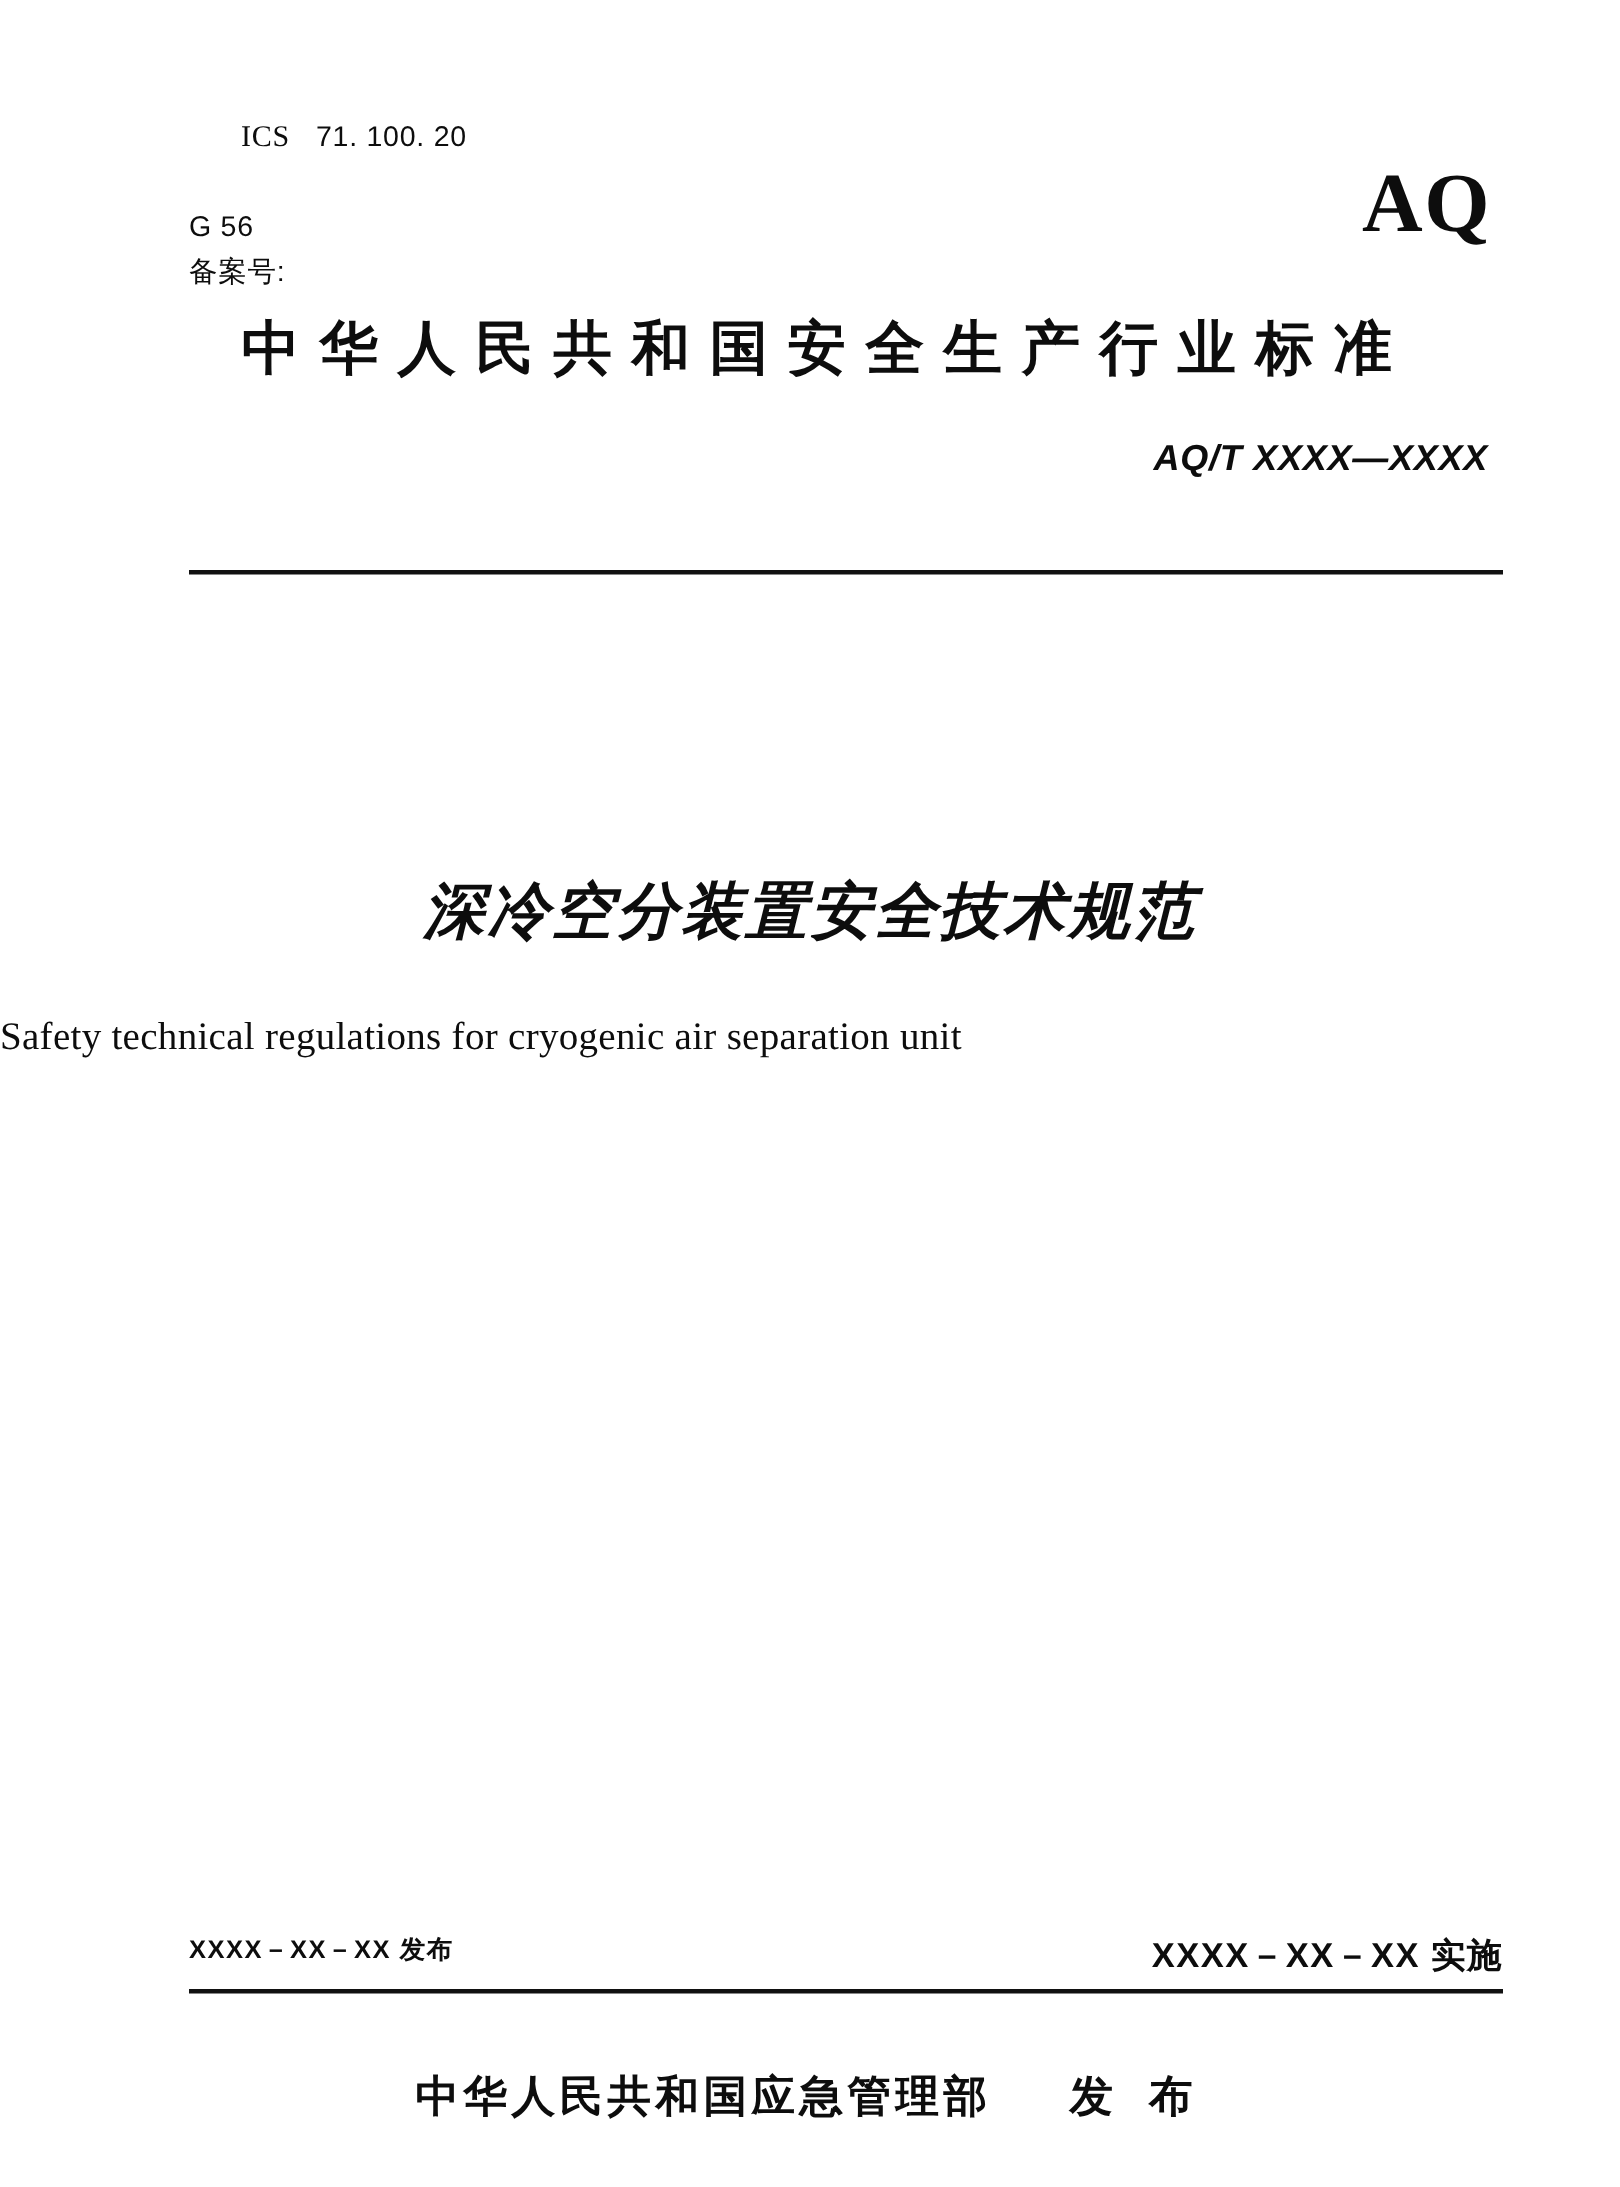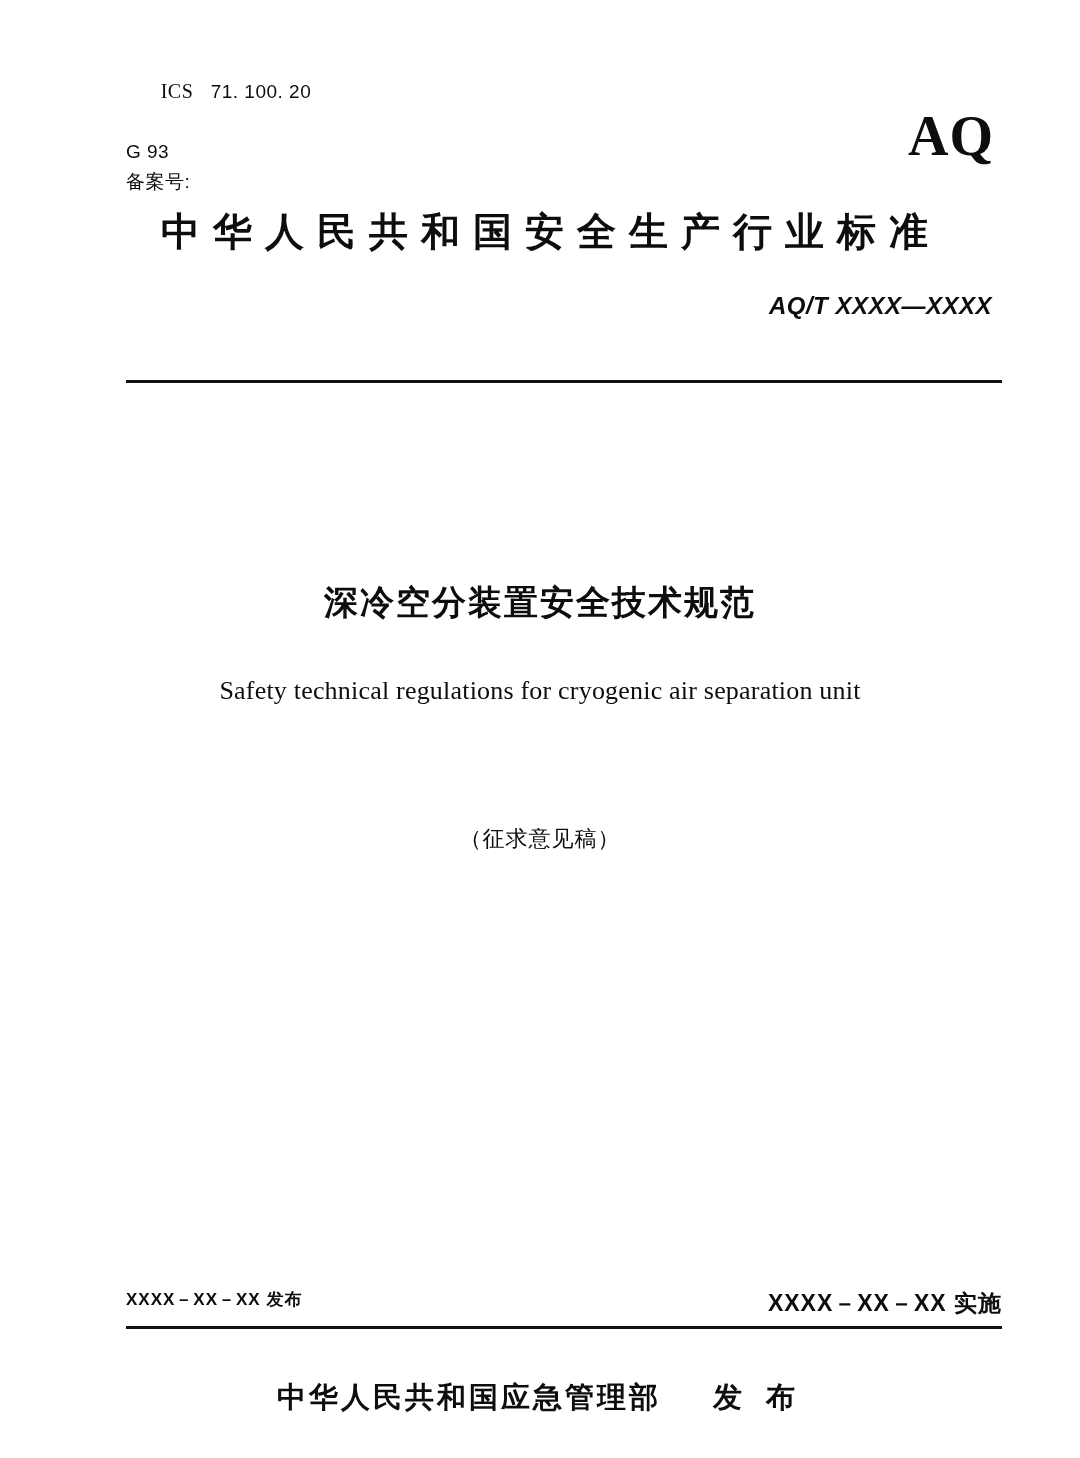--- a/index.html
+++ b/index.html
@@ -85,28 +85,28 @@
   }
 
   
   .doc-title-cn {
     position: absolute;
     left: 0; right: 0;
     top: 580px;
     text-align: center;
     font-family: "Liberation Sans", sans-serif;
     font-weight: bold;
-    font-size: 34px;
+    font-size: 41px;
     letter-spacing: 2px;
+    font-style: italic;
   }
   .doc-title-en {
     position: absolute;
     left: 0; right: 0;
     top: 676px;
-    text-align: center;
     font-family: "Liberation Serif", serif;
     font-size: 26px;
     letter-spacing: 0.2px;
   }
   .doc-stage {
     position: absolute;
     left: 0; right: 0;
     top: 824px;
     text-align: center;
     font-family: "Liberation Serif", serif;
@@ -158,35 +158,34 @@
 </style>
 </head>
 <body>
 
 <div class="page">
 
   <div class="header-codes">
     <div class="code-line">
       <span class="code-ics-label">ICS</span><span>&nbsp;&nbsp;&nbsp;</span><span>71. 100. 20</span>
     </div>
-    <div class="code-line">G 93</div>
+    <div class="code-line">G 56</div>
     <div class="code-line">备案号:</div>
   </div>
 
   <div class="aq-logo">AQ</div>
 
   <div class="std-title-cn">中华人民共和国安全生产行业标准</div>
 
   <div class="std-number">AQ/T XXXX—XXXX</div>
 
   <div class="rule-top"></div>
 
   <div class="doc-title-cn">深冷空分装置安全技术规范</div>
   <div class="doc-title-en">Safety technical regulations for cryogenic air separation unit</div>
-  <div class="doc-stage">（征求意见稿）</div>
 
   <div class="date-release">XXXX－XX－XX 发布</div>
   <div class="date-implement">XXXX－XX－XX 实施</div>
   <div class="rule-bottom"></div>
 
   <div class="issuer">
     <span>中华人民共和国应急管理部</span><span class="issuer-verb">发 布</span>
   </div>
 
 </div>

